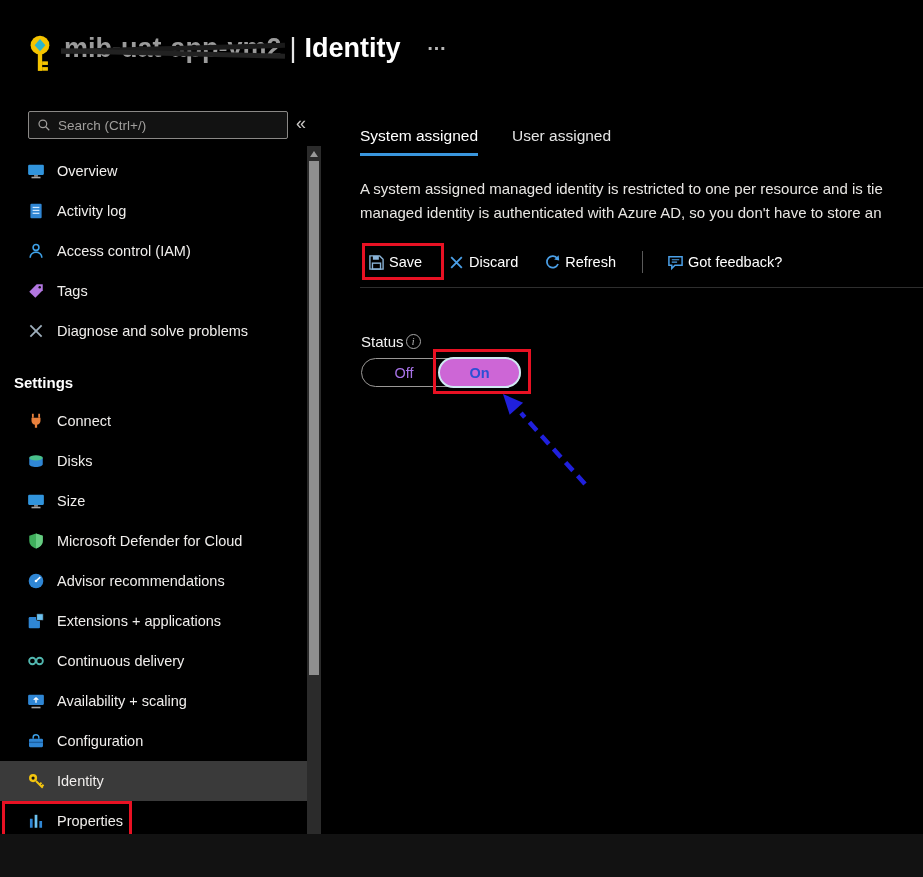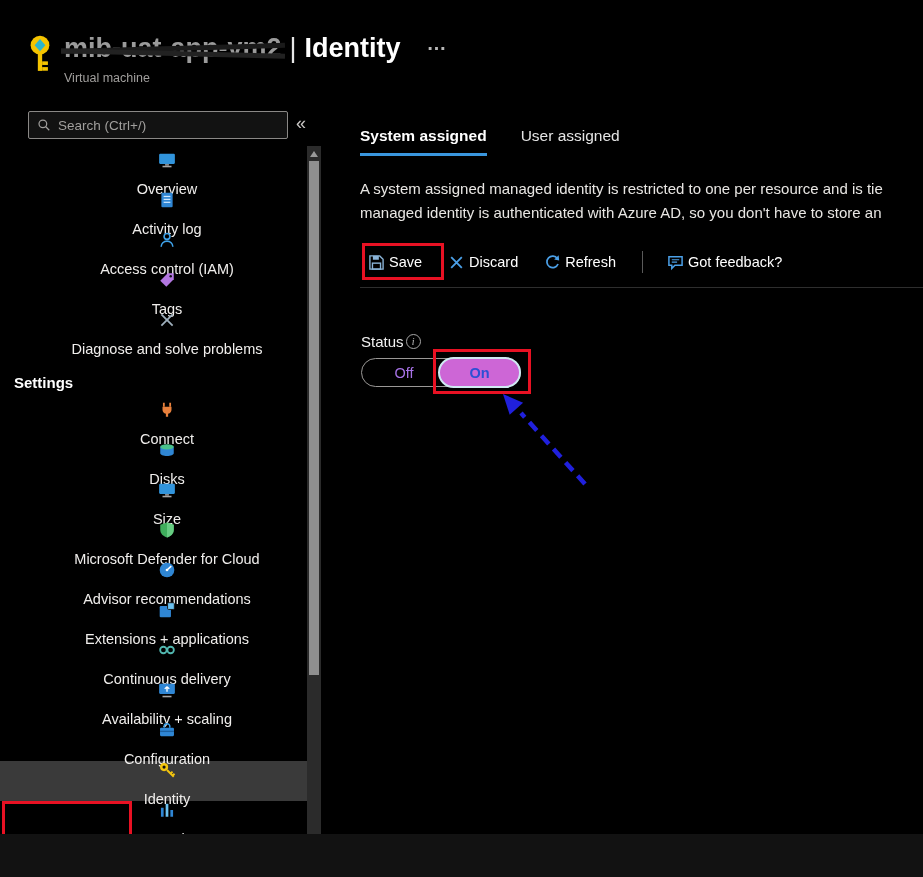--- a/index.html
+++ b/index.html
@@ -18,34 +18,34 @@
   .more-menu { display:inline-block; color:#b8b8b8; font-size:20px; font-weight:700; margin-left:26px; position:relative; top:-7px; letter-spacing:2px; cursor:pointer; }
   .subtitle { font-size:12.5px; color:#a19f9d; margin-top:7px; font-weight:400; }
 
   
   .searchbox { position:absolute; left:20px; top:111px; width:260px; height:28px; border:1px solid #8a8886; border-radius:2px; background:#121212; display:flex; align-items:center; padding:0 8px; gap:7px;margin-left:8px; }
   .searchbox input { flex:1; background:transparent; border:none; outline:none; color:#e0e0e0; font-size:13.5px; font-family:inherit; }
   .searchbox input::placeholder { color:#a19f9d; }
   .collapse-btn { position:absolute; left:296px; top:113px; background:none; border:none; color:#c8c6c4; font-size:18px; cursor:pointer; font-family:inherit; }
 
   .menu { position:absolute; left:0; top:151px; width:307px; }
-  .item { height:40px; display:flex; align-items:center; padding-left:27px; gap:12px; font-size:14.5px; color:#f0eeec; cursor:pointer;flex-direction:column; }
+  .item { height:40px; display:flex; align-items:center; padding-left:27px; gap:12px; font-size:14.5px; color:#f0eeec; cursor:pointer; }
   .item .ic { width:18px; height:18px; display:flex; align-items:center; justify-content:center; flex:none; }
   .item .ic svg { width:18px; height:18px; }
   .item.selected { background:#3a3a3a; }
   .group-header { height:50px; display:flex; align-items:flex-end; padding:0 0 10px 14px; font-size:15px; font-weight:700; color:#fff; }
 
   .scrollbar { position:absolute; left:307px; top:146px; width:14px; height:731px; background:#2b2b2b; }
   .sb-arrow { position:absolute; top:5px; left:3px; width:0; height:0; border-left:4px solid transparent; border-right:4px solid transparent; border-bottom:6px solid #9a9a9a; cursor:pointer; }
   .sb-thumb { position:absolute; left:2px; top:15px; width:10px; height:514px; background:#8f8f8f; cursor:pointer; }
 
   
   .tabs { position:absolute; left:360px; top:127px; display:flex; gap:34px; }
   .tab { font-size:15.5px; color:#e4e4e4; padding-bottom:8px; cursor:pointer; }
-  .tab.active { color:#fff; font-weight:700; border-bottom:3px solid #3a96dd; }
+  .tab.active { color:#fff; font-weight:400; border-bottom:3px solid #3a96dd; }
 
   .desc { position:absolute; left:360px; top:177px; width:563px; overflow:hidden; }
   .dline { white-space:nowrap; font-size:15px; line-height:1.58; color:#e8e6e3; }
 
   .toolbar { position:absolute; left:368px; top:246px; height:32px; display:flex; align-items:center; }
   .tb { display:flex; align-items:center; gap:4px; background:none; border:none; color:#fff; font-size:14.5px; font-family:inherit; padding:0; margin-right:26px; cursor:pointer; }
   .tb svg { width:17px; height:17px; flex:none; }
   .tb-divider { width:1px; height:22px; background:#5a5a5a; margin:0 24px 0 0; }
   .toolbar-sep { position:absolute; left:360px; top:287px; width:563px; height:1px; background:#2e2e2e; }
 
@@ -74,21 +74,20 @@
         <polygon points="10,2.8 13,6.2 10,9.6 7,6.2" fill="#2cb5cc"></polygon>
         <rect x="8.8" y="11" width="2.4" height="9.5" fill="#f5c400"></rect>
         <rect x="11.2" y="15.2" width="3.2" height="2" fill="#f5c400"></rect>
         <rect x="11.2" y="18.4" width="3.2" height="2" fill="#f5c400"></rect>
       </svg>
   </span>
   <div class="titleblock">
     <div class="titleline">
       <span class="redacted">mib-uat-app-vm2</span><span class="title-sep">|</span><span>Identity</span><span class="more-menu">…</span>
     </div>
-    <div class="subtitle">Virtual machine</div>
   </div>
 
   <div class="searchbox">
     <svg viewBox="0 0 16 16" width="14" height="14" fill="none" stroke="#a19f9d" stroke-width="1.4">
         <circle cx="6.7" cy="6.7" r="4.4"></circle>
         <path d="M10 10 L14 14"></path>
       </svg>
     <input placeholder="Search (Ctrl+/)" style="">
   </div>
   <button class="collapse-btn">«</button>

